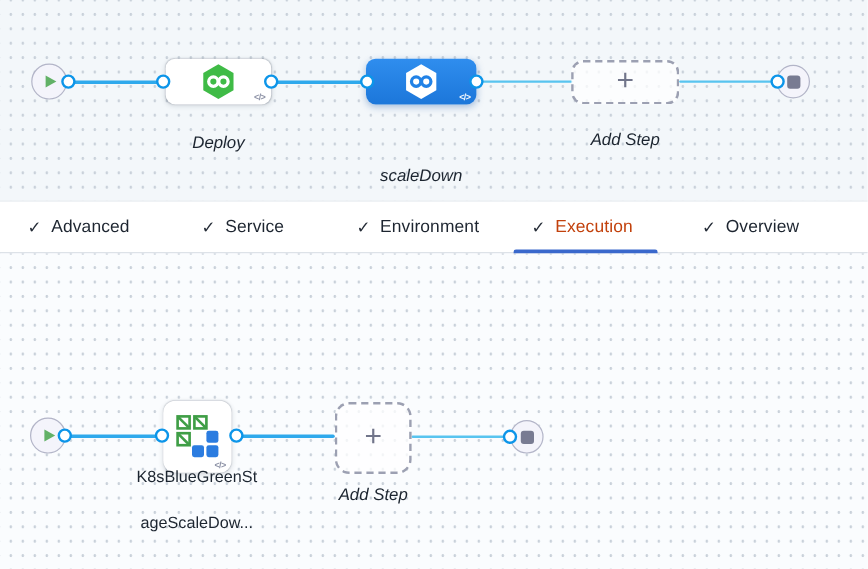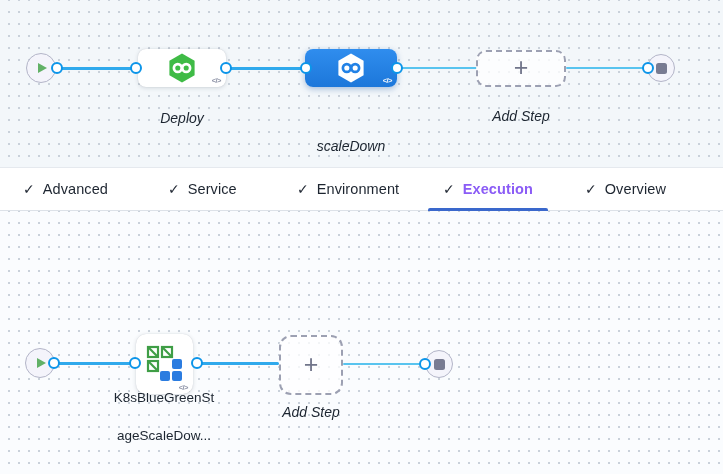--- a/index.html
+++ b/index.html
@@ -24,21 +24,21 @@
     position:absolute;top:167px;left:0;width:723px;height:44px;
     background:#ffffff;border-top:1px solid #e5e9ee;border-bottom:1px solid #dde2e8;
     box-sizing:border-box;z-index:5;
   }
   .tab{
     position:absolute;top:0;height:42px;display:flex;align-items:center;gap:8px;
     cursor:pointer;
   }
   .tab .check{font-size:14px;font-weight:600;color:#252c37;line-height:1;}
   .tab .tab-label{font-size:14.5px;color:#1d2530;letter-spacing:.1px;}
-  .tab.active .tab-label{font-weight:700;color:#8b5cf6;}
+  .tab.active .tab-label{font-weight:400;color:#c2410c;}
   .tab-underline{
     position:absolute;left:428px;bottom:-1px;width:120px;height:3px;
     background:#3a68cc;border-radius:2px 2px 0 0;z-index:6;
   }
 
   
   .endpoint{
     position:absolute;width:30px;height:30px;border-radius:50%;
     background:#f4f4fb;border:1.5px solid #b3b5c8;box-sizing:border-box;
     display:flex;align-items:center;justify-content:center;z-index:2;cursor:pointer;

